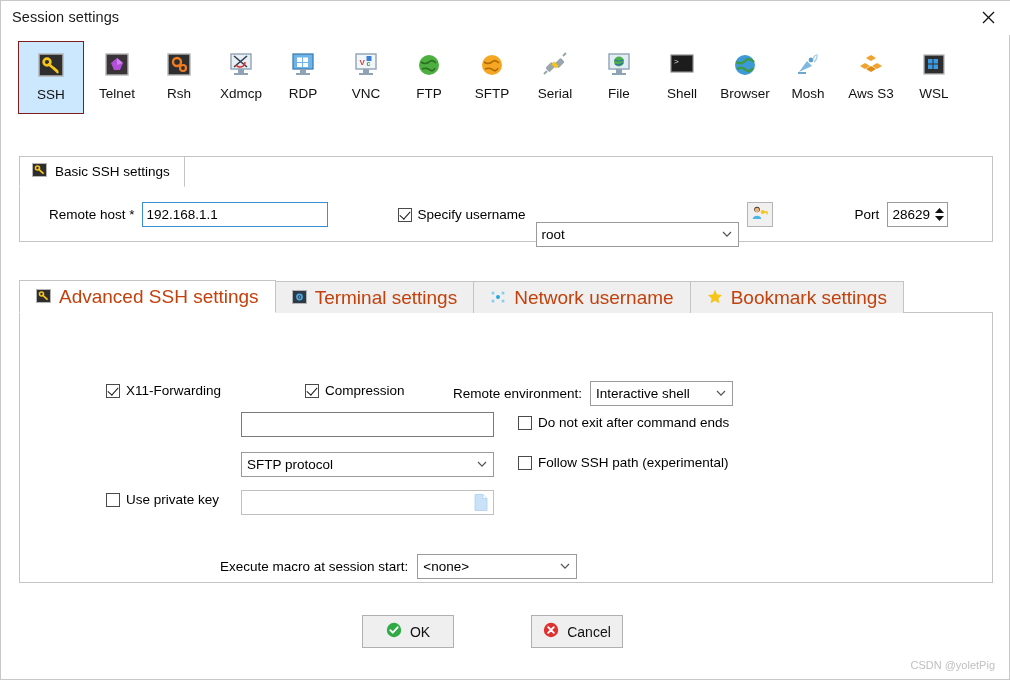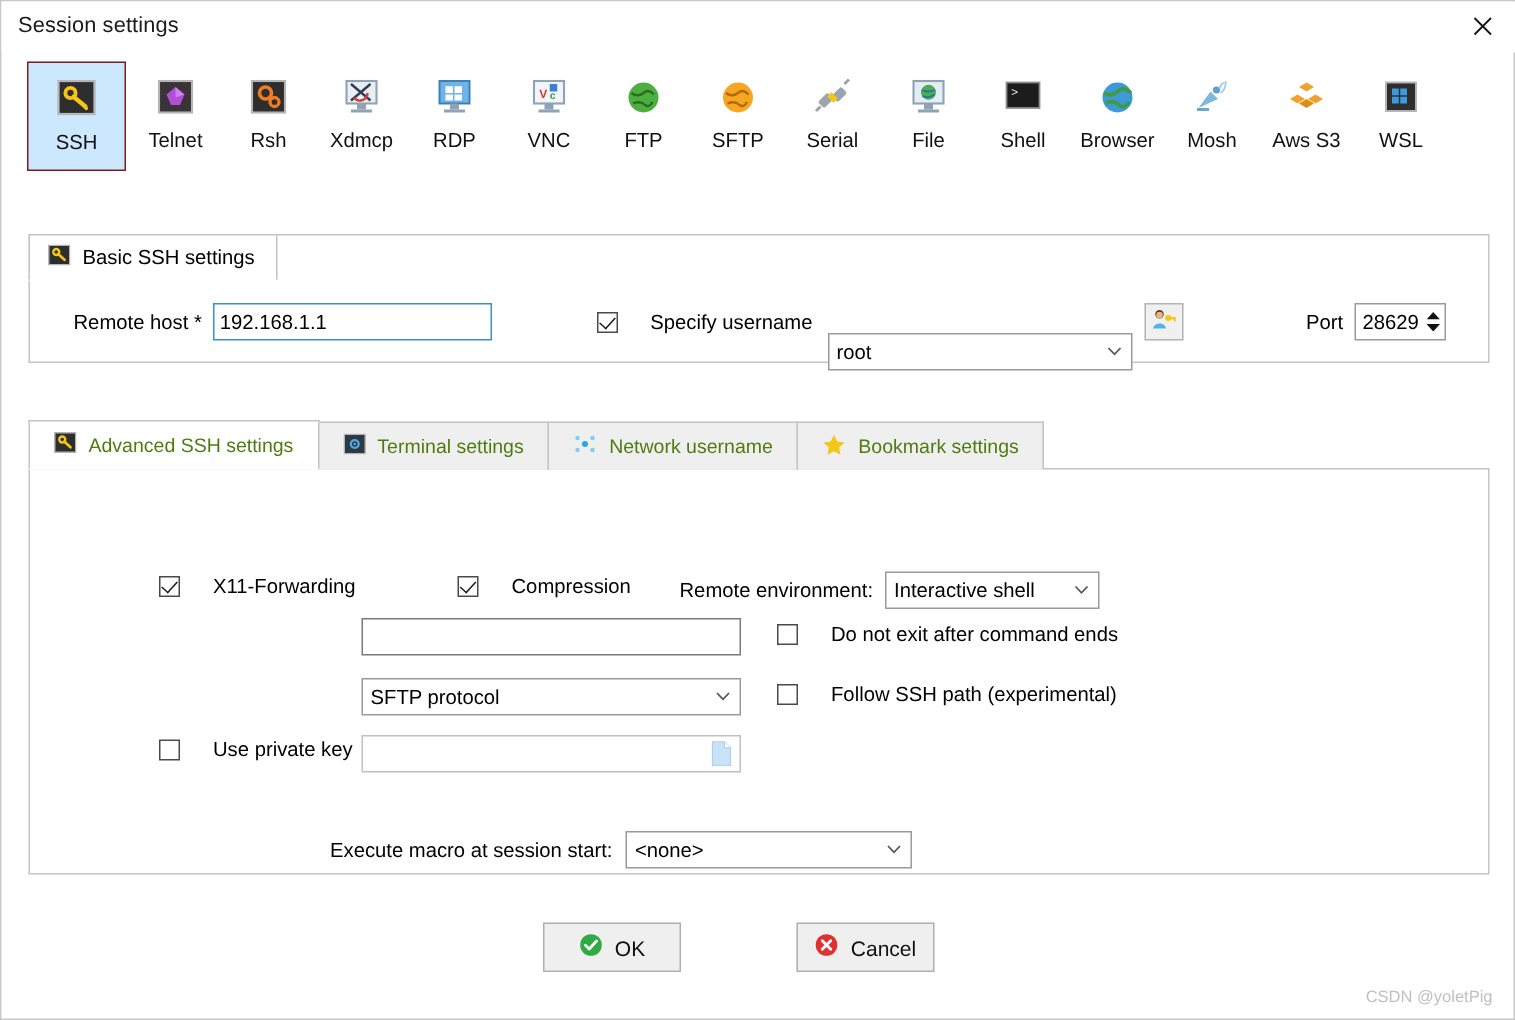--- a/index.html
+++ b/index.html
@@ -119,21 +119,21 @@
     line-height: 23px;
     padding: 0 22px 0 5px;
     white-space: nowrap; overflow: hidden;
   }
   .combo .chev {
     position: absolute; right: 6px; top: 0; height: 100%;
     display: flex; align-items: center;
   }
 
   .checkbox-wrap {
-    display: inline-flex; align-items: center; gap: 22px;
+    display: inline-flex; align-items: center; gap: 6px;
     font-size: 13.5px;
   }
   .cb {
     width: 14px; height: 14px;
     border: 1px solid #4a4a4a;
     background: #ffffff;
     position: relative;
     flex: none;
   }
   .cb.checked::after {
@@ -173,26 +173,26 @@
   #adv-tabs {
     position: absolute; left: 18px; top: 279px;
     height: 33px;
     display: flex; align-items: flex-end;
     z-index: 3;
   }
   .adv-tab {
     height: 32px;
     display: flex; align-items: center; gap: 8px;
     padding: 12px 16px;
-    font-size: 13px;
+    font-size: 19px;
     border: 1px solid #c4c4c4;
     background: #efefef;
     border-bottom: none;
     margin-left: -1px;
-    color: #4d7c0f;
+    color: #c2410c;
     white-space: nowrap;
   }
   .adv-tab:first-child { margin-left: 0; }
   .adv-tab.active {
     background: #ffffff;
     border-bottom: 1px solid #ffffff;
     height: 33px;
     position: relative; z-index: 4;
   }
 
@@ -626,21 +626,21 @@
           <svg width="14" height="17" viewBox="0 0 14 17">
             <path d="M1 0.5 H9 L13 4.5 V16.5 H1 Z" fill="#c9e2f7" stroke="#b0cfe8" stroke-width="0.8"></path>
             <path d="M9 0.5 V4.5 H13" fill="#ffffff" stroke="#b0cfe8" stroke-width="0.8"></path>
           </svg>
         </span>
       </div>
     </div>
 
     <div class="row" style="left:200px; top:241px;">
       <span class="fld-label">Execute macro at session start:</span>
-      <div class="combo" style="width:191px; margin-left:9px;">
+      <div class="combo" style="width:160px; margin-left:9px;">
         <span>&lt;none&gt;</span>
         <span class="chev">
           <svg width="10" height="7" viewBox="0 0 10 7">
               <path d="M1 1 L5 5.2 L9 1" fill="none" stroke="#555" stroke-width="1.2"></path>
             </svg>
         </span>
       </div>
     </div>
   </div>
 

